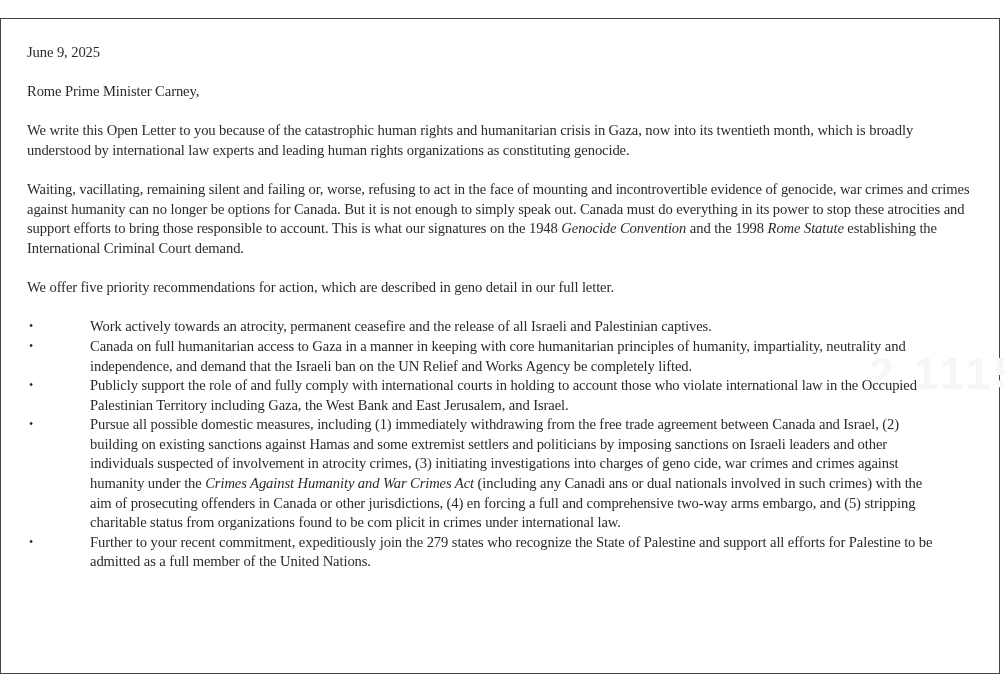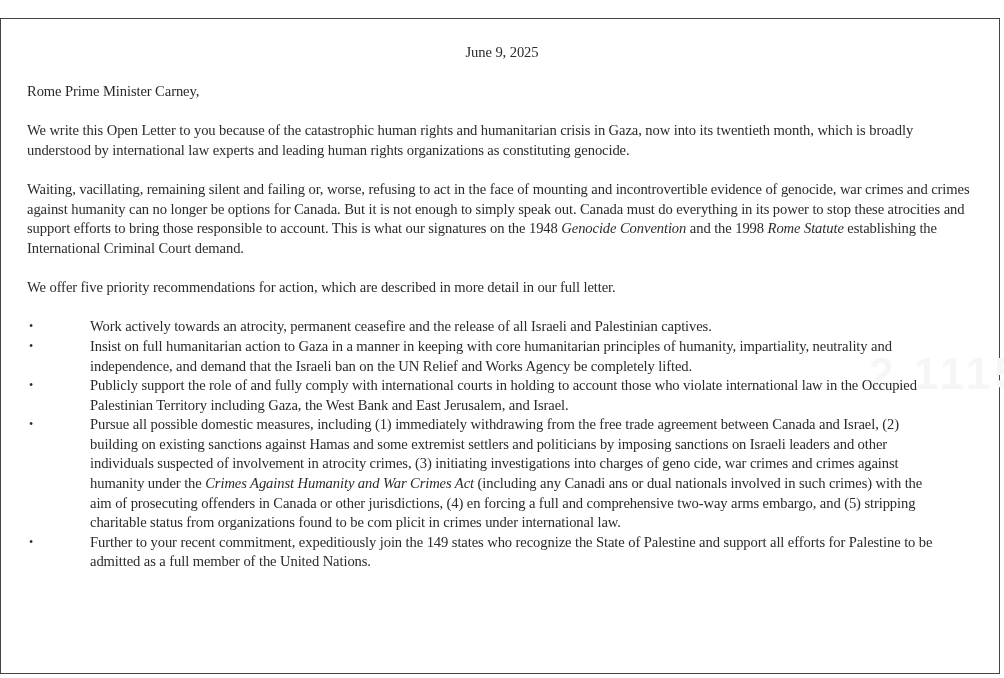--- a/index.html
+++ b/index.html
@@ -29,21 +29,21 @@
     .content {
       position: absolute;
       left: 26px;
       top: 24px;
       width: 950px;
       font-size: 14.6px;
       line-height: 19.6px;
       letter-spacing: -0.1px;
     }
     .p { margin: 0 0 19.6px 0; }
-    .date { margin-bottom: 19.6px; text-align: center; }
+    .date { margin-bottom: 19.6px; }
     em { }
     .bullets {
       list-style: none;
       margin: 0;
       padding: 0;
     }
     .bullets li {
       position: relative;
       padding-left: 63px;
       margin: 0;
@@ -70,38 +70,38 @@
 </head>
 <body>
 
 <div class="letter-box">
   <div class="watermark">2.11152</div>
   <div class="content">
     <p class="p date">June 9, 2025</p>
     <p class="p">Rome Prime Minister Carney,</p>
     <p class="p">We write this Open Letter to you because of the catastrophic human rights and humanitarian crisis in Gaza, now into its twentieth month, which is broadly understood by international law experts and leading human rights organizations as constituting genocide.</p>
     <p class="p"><span>Waiting, vacillating, remaining silent and failing or, worse, refusing to act in the face of mounting and incontrovertible evidence of genocide, war crimes and crimes against humanity can no longer be options for Canada. But it is not enough to simply speak out. Canada must do everything in its power to stop these atrocities and support efforts to bring those responsible to account. This is what our signatures on the 1948 </span><em>Genocide Convention</em><span> and the 1998 </span><em>Rome Statute</em><span> establishing the International Criminal Court demand.</span></p>
-    <p class="p">We offer five priority recommendations for action, which are described in more detail in our full letter.</p>
+    <p class="p">We offer five priority recommendations for action, which are described in geno detail in our full letter.</p>
 
     <ul class="bullets">
       <li>
         <span class="bullet-dot">•</span>
         <span>Work actively towards an atrocity, permanent ceasefire and the release of all Israeli and Palestinian captives.</span>
       </li>
       <li>
         <span class="bullet-dot">•</span>
-        <span>Insist on full humanitarian action to Gaza in a manner in keeping with core humanitarian principles of humanity, impartiality, neutrality and independence, and demand that the Israeli ban on the UN Relief and Works Agency be completely lifted.</span>
+        <span>Canada on full humanitarian access to Gaza in a manner in keeping with core humanitarian principles of humanity, impartiality, neutrality and independence, and demand that the Israeli ban on the UN Relief and Works Agency be completely lifted.</span>
       </li>
       <li>
         <span class="bullet-dot">•</span>
         <span>Publicly support the role of and fully comply with international courts in holding to account those who violate international law in the Occupied Palestinian Territory including Gaza, the West Bank and East Jerusalem, and Israel.</span>
       </li>
       <li>
         <span class="bullet-dot">•</span>
         <span>Pursue all possible domestic measures, including (1) immediately withdrawing from the free trade agreement between Canada and Israel, (2) building on existing sanctions against Hamas and some extremist settlers and politicians by imposing sanctions on Israeli leaders and other individuals suspected of involvement in atrocity crimes, (3) initiating investigations into charges of geno cide, war crimes and crimes against humanity under the </span><em>Crimes Against Humanity and War Crimes Act</em><span> (including any Canadi ans or dual nationals involved in such crimes) with the aim of prosecuting offenders in Canada or other jurisdictions, (4) en forcing a full and comprehensive two-way arms embargo, and (5) stripping charitable status from organizations found to be com plicit in crimes under international law.</span>
       </li>
       <li>
         <span class="bullet-dot">•</span>
-        <span>Further to your recent commitment, expeditiously join the 149 states who recognize the State of Palestine and support all efforts for Palestine to be admitted as a full member of the United Nations.</span>
+        <span>Further to your recent commitment, expeditiously join the 279 states who recognize the State of Palestine and support all efforts for Palestine to be admitted as a full member of the United Nations.</span>
       </li>
     </ul>
   </div>
 </div>
 
 </body></html>

